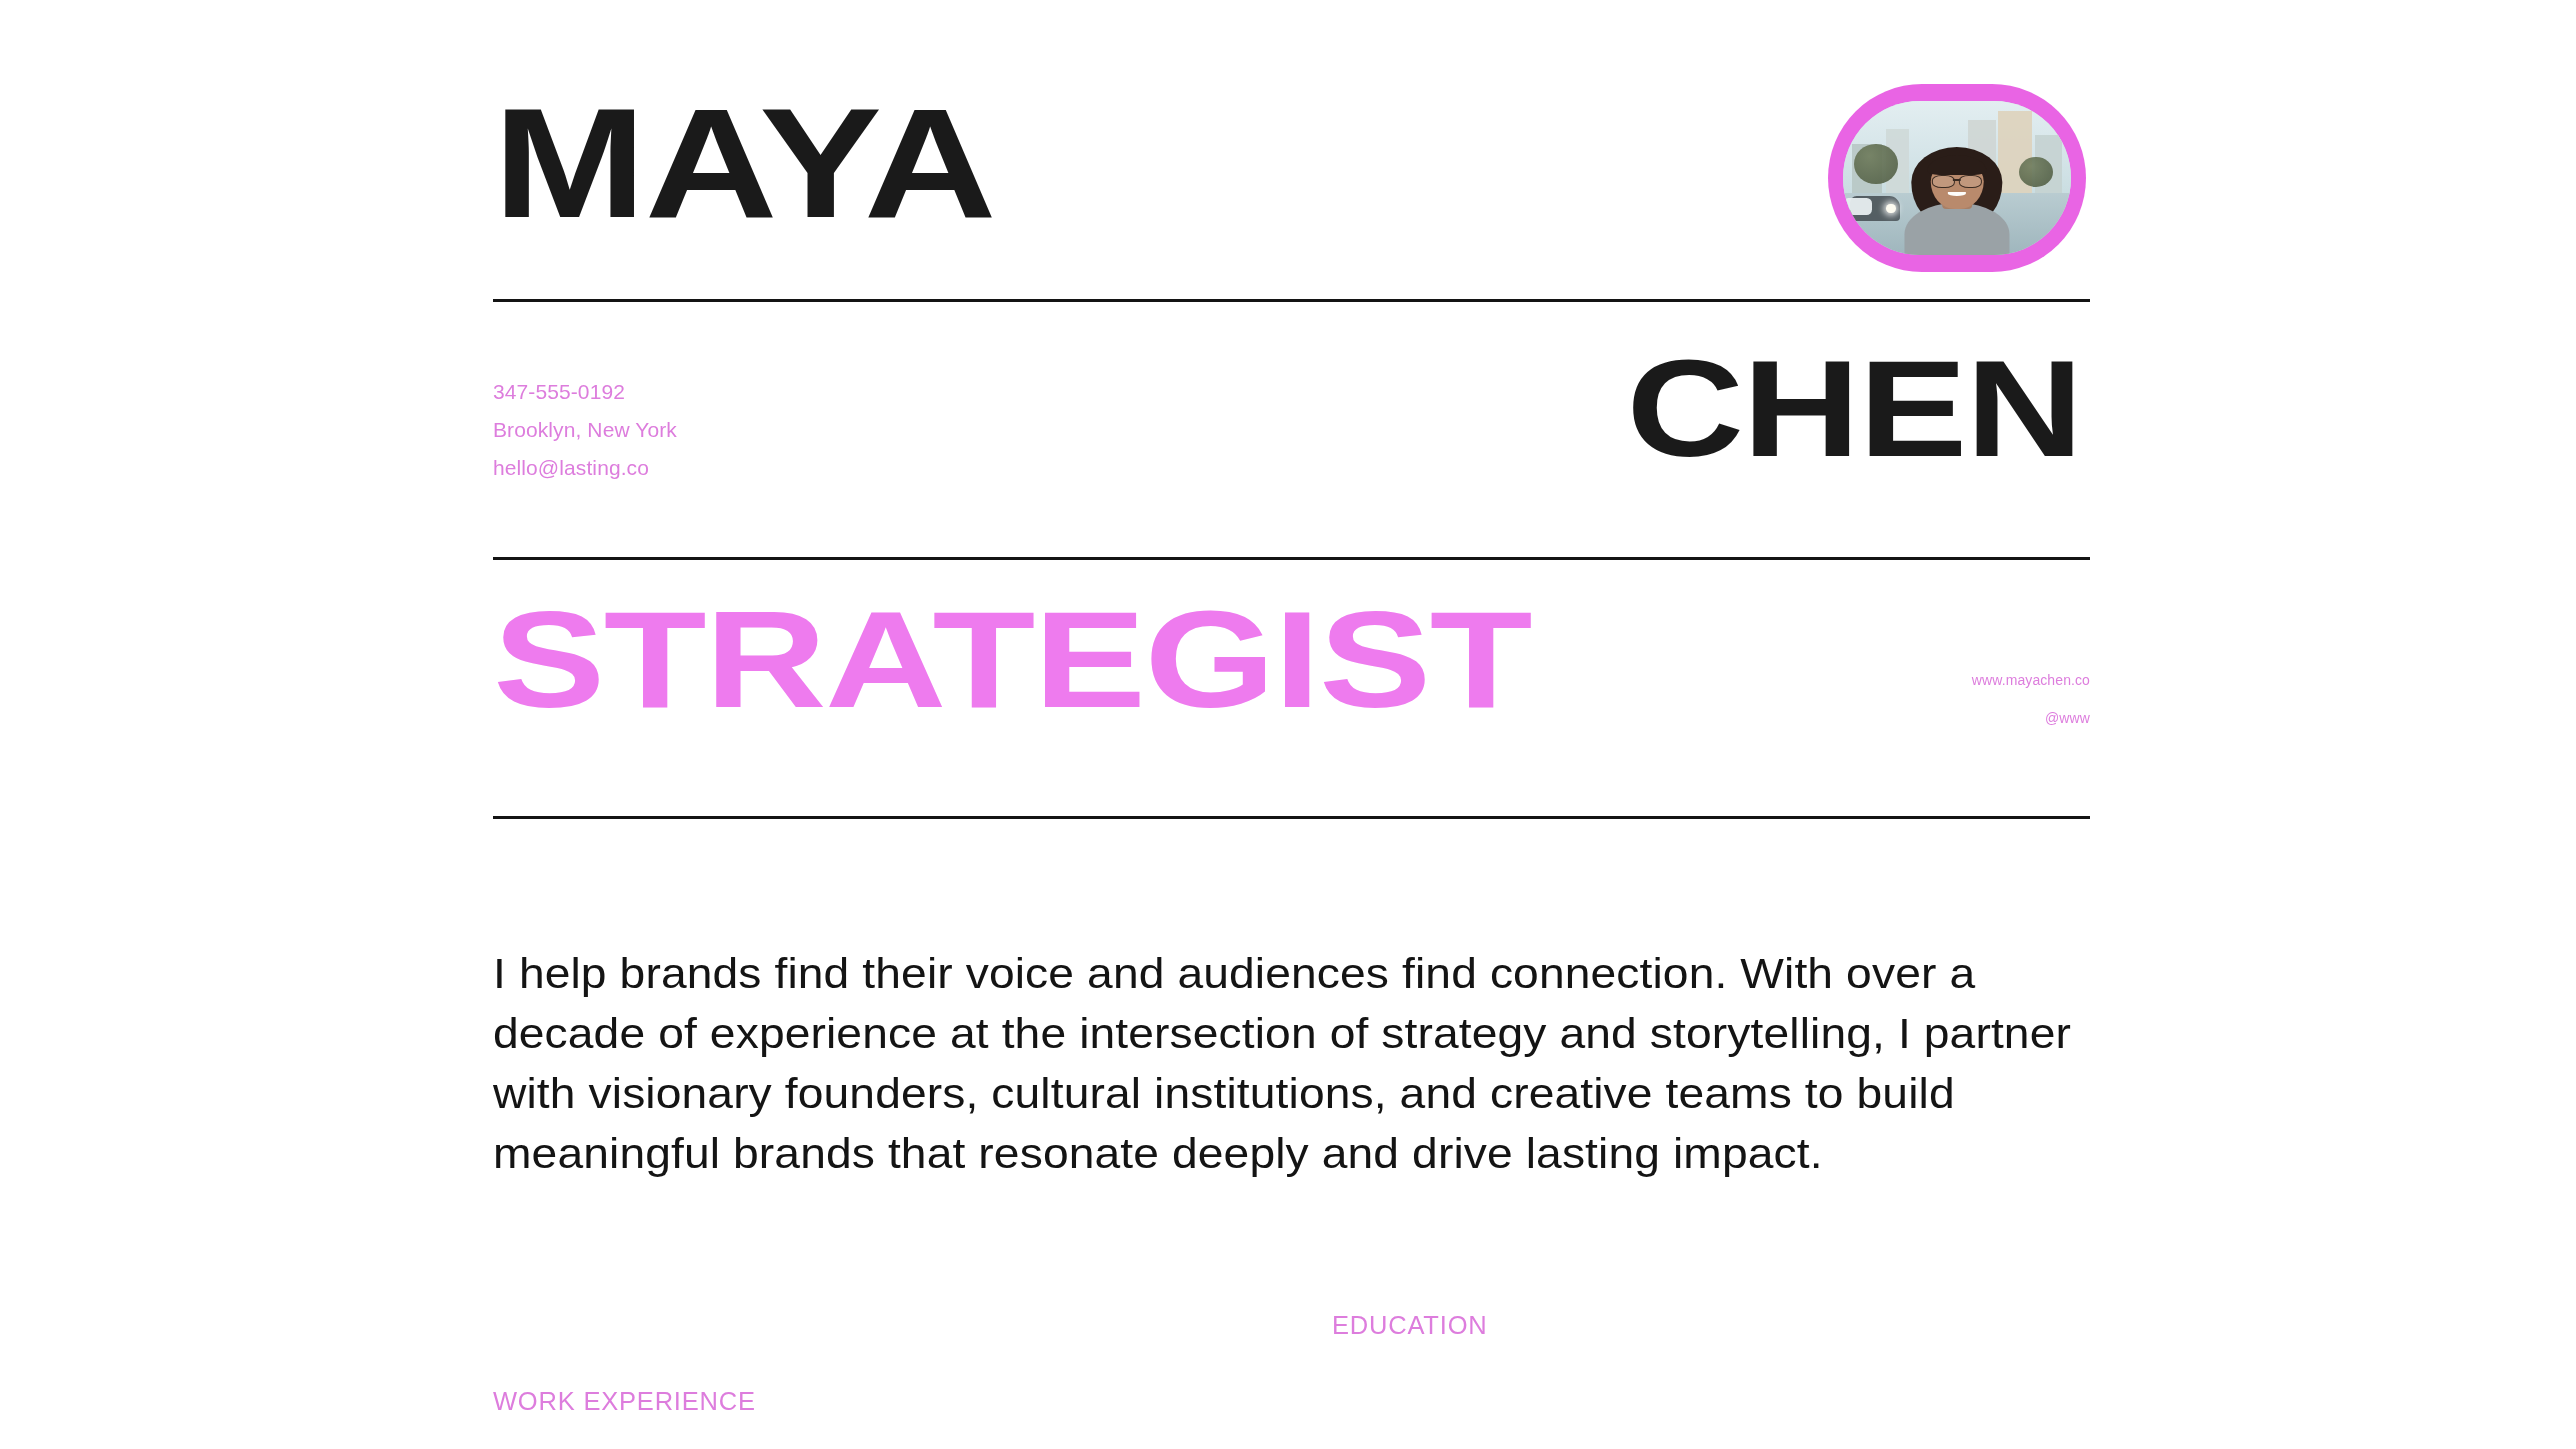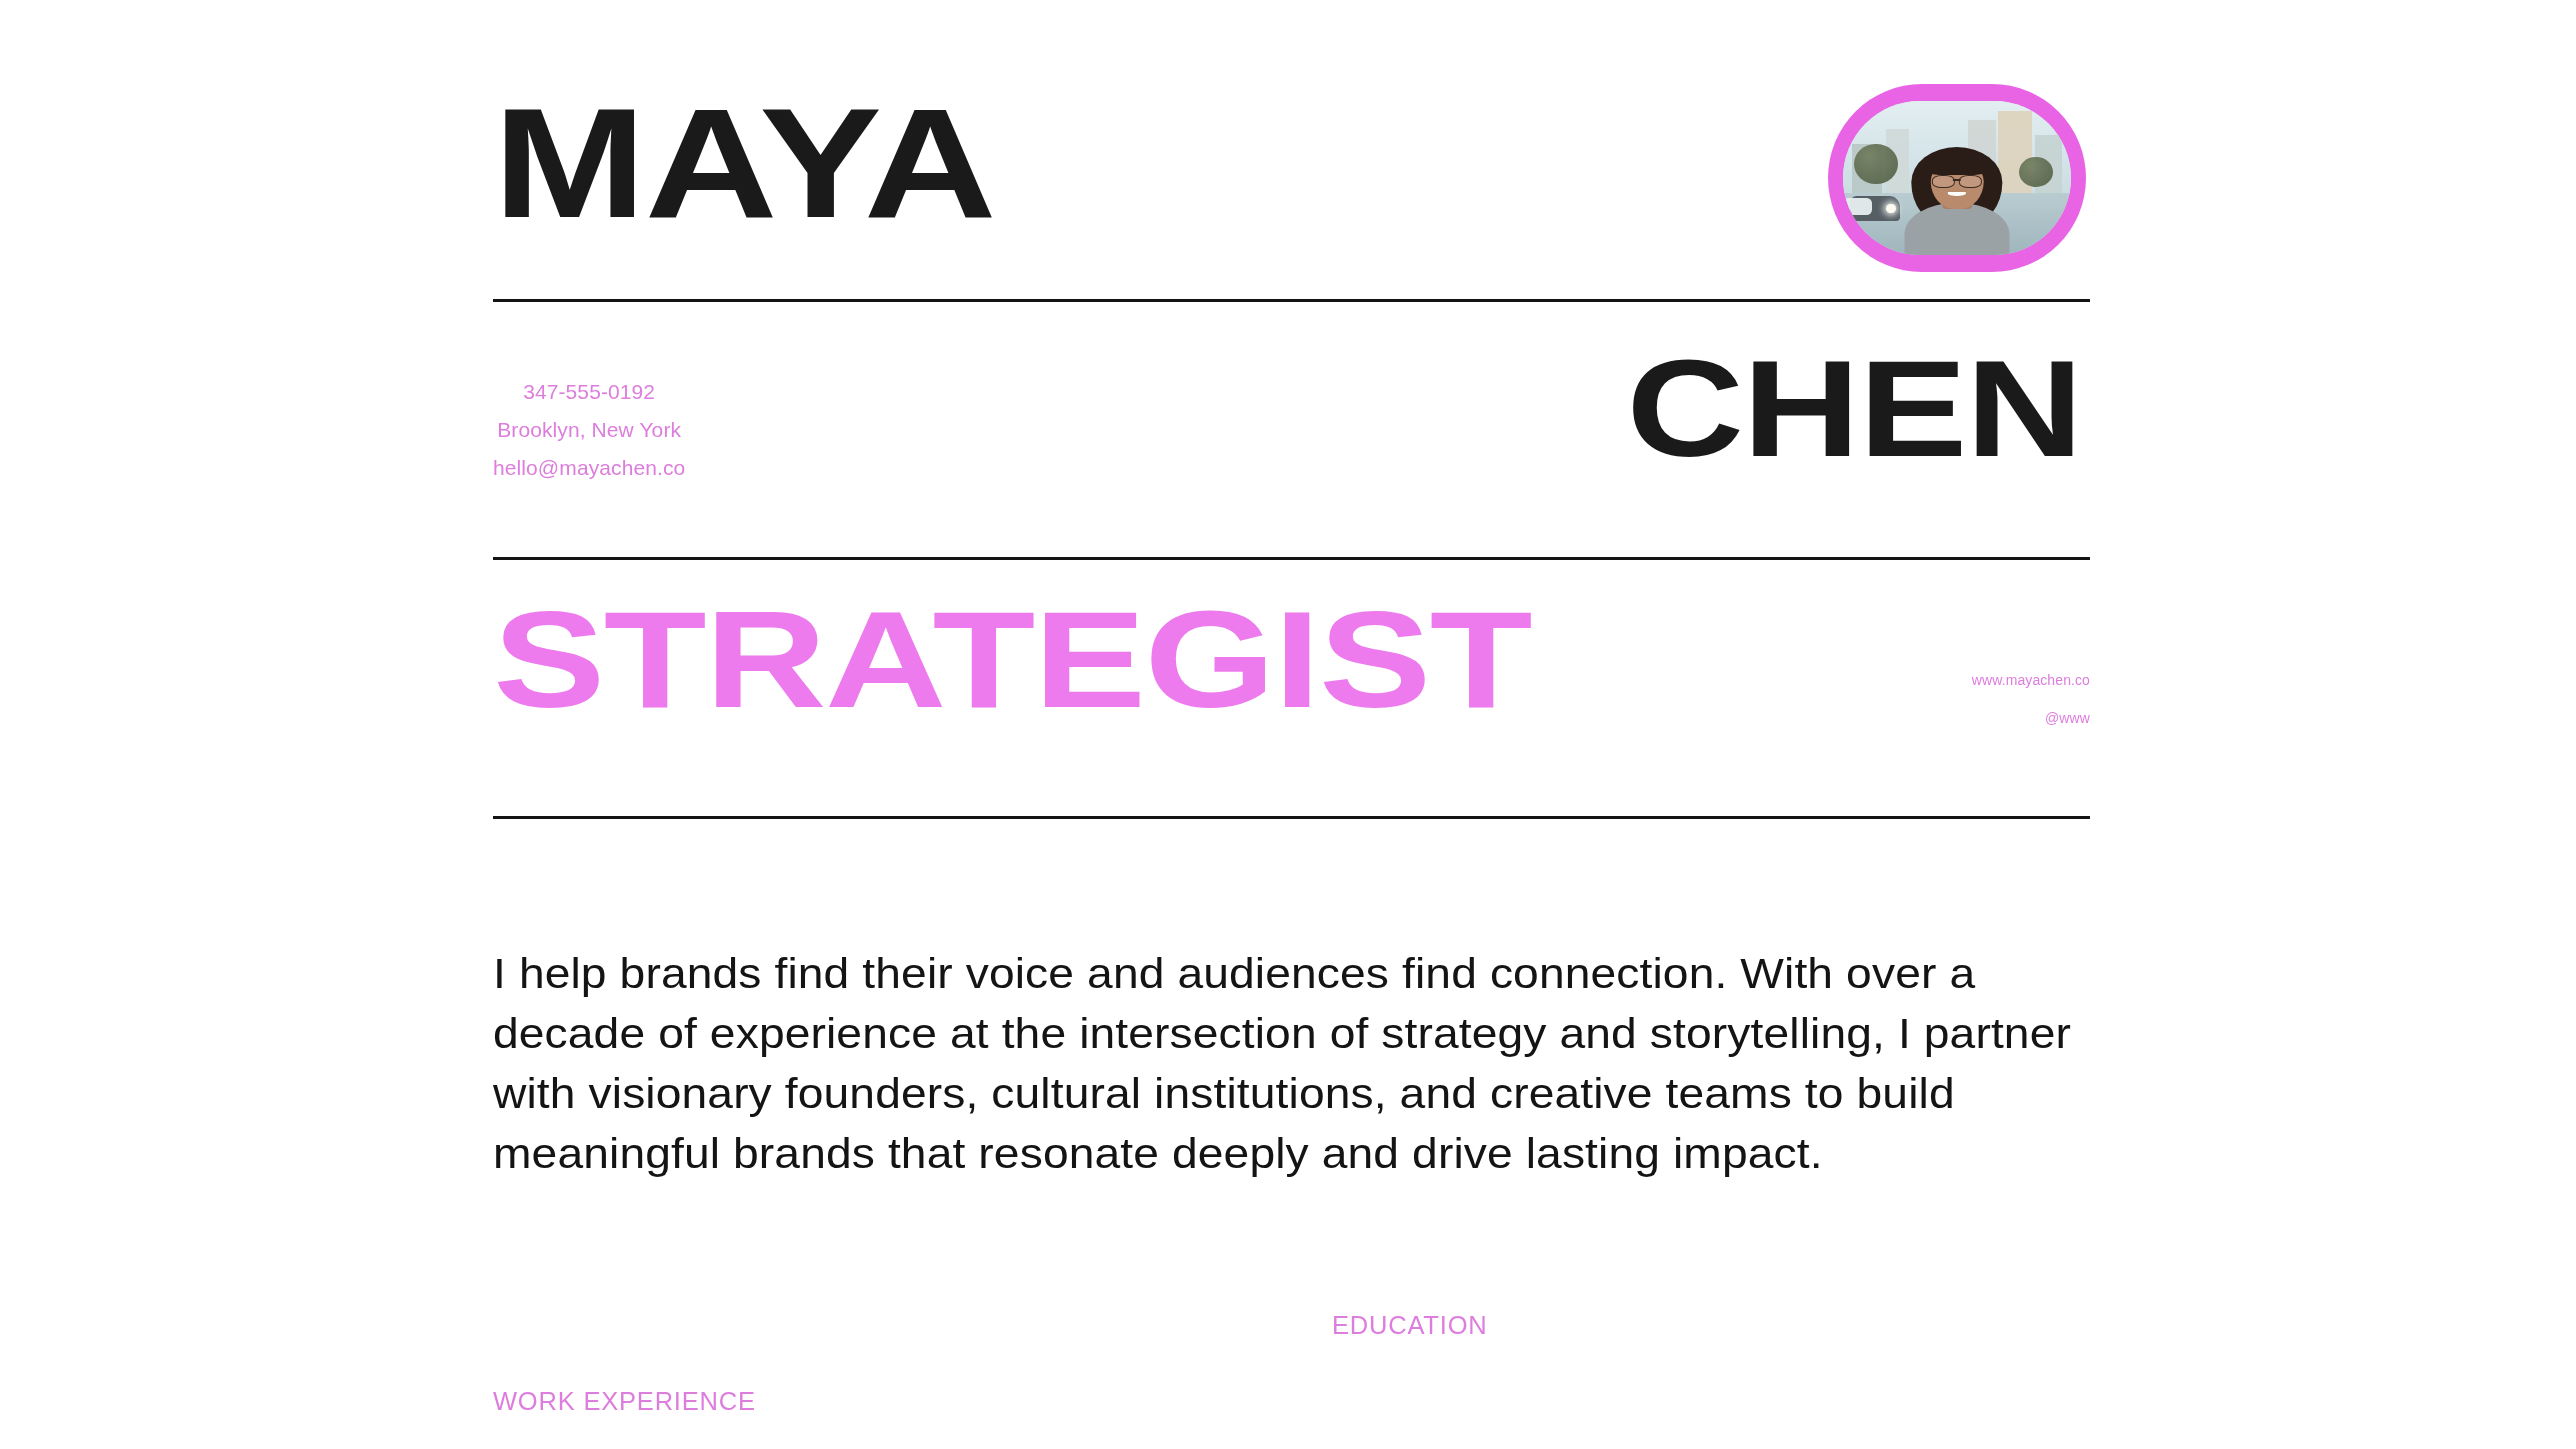--- a/index.html
+++ b/index.html
@@ -87,21 +87,21 @@
   .contact-block {
     position: absolute;
     left: 0;
     top: 373px;
     color: #dd7ddd;
     font-size: 21px;
     line-height: 38px;
     font-weight: 400;
     letter-spacing: 0.1px;
   }
-  .contact-line { display: block; white-space: nowrap; text-align: center; }
+  .contact-line { display: block; white-space: nowrap; }
 
   
   .web-block {
     position: absolute;
     right: 0;
     top: 661px;
     text-align: right;
     color: #dd7ddd;
     font-size: 14px;
     line-height: 38px;
@@ -281,21 +281,21 @@
 <div class="page">
   <div class="column">
 
     <h1 class="display name-first">MAYA</h1>
 
     <div class="rule rule-1"></div>
 
     <div class="contact-block">
       <span class="contact-line">347-555-0192</span>
       <span class="contact-line">Brooklyn, New York</span>
-      <span class="contact-line">hello@mayachen.co</span>
+      <span class="contact-line">hello@lasting.co</span>
     </div>
 
     <h1 class="display name-last">CHEN</h1>
 
     <div class="rule rule-2"></div>
 
     <h2 class="display role-title">STRATEGIST</h2>
 
     <div class="web-block">
       <span class="web-line">www.mayachen.co</span>

